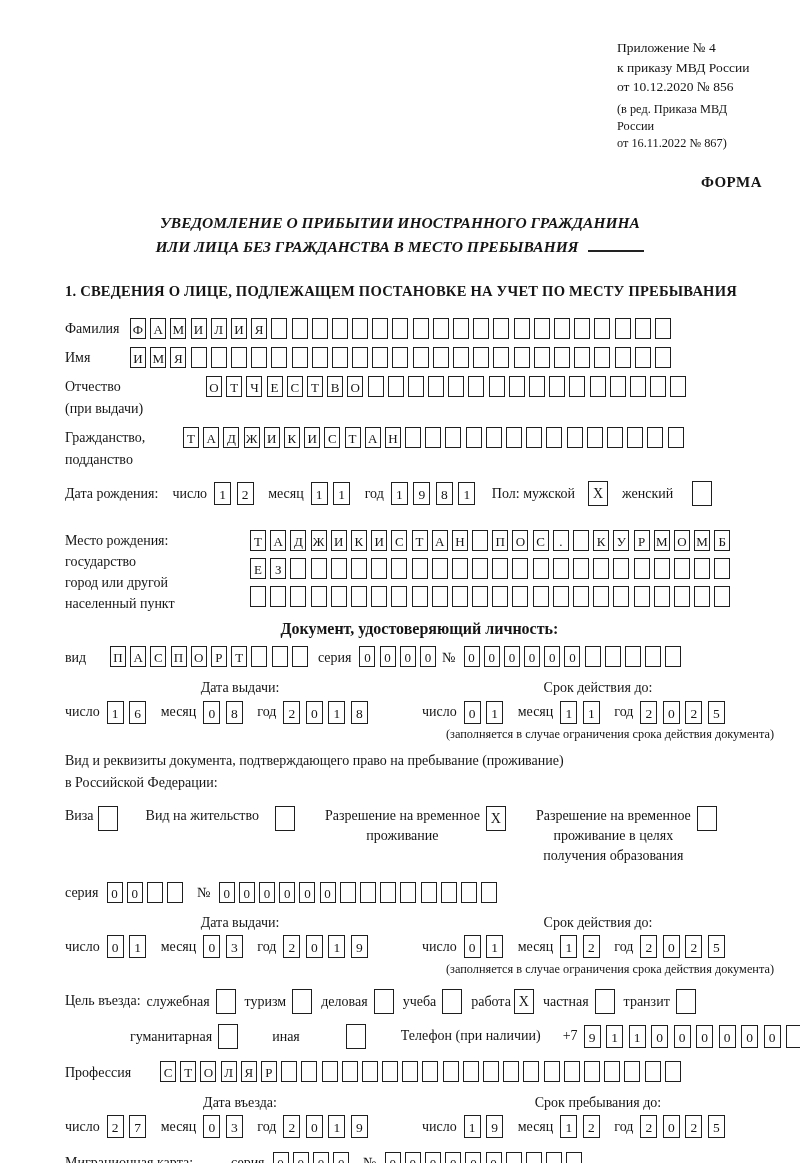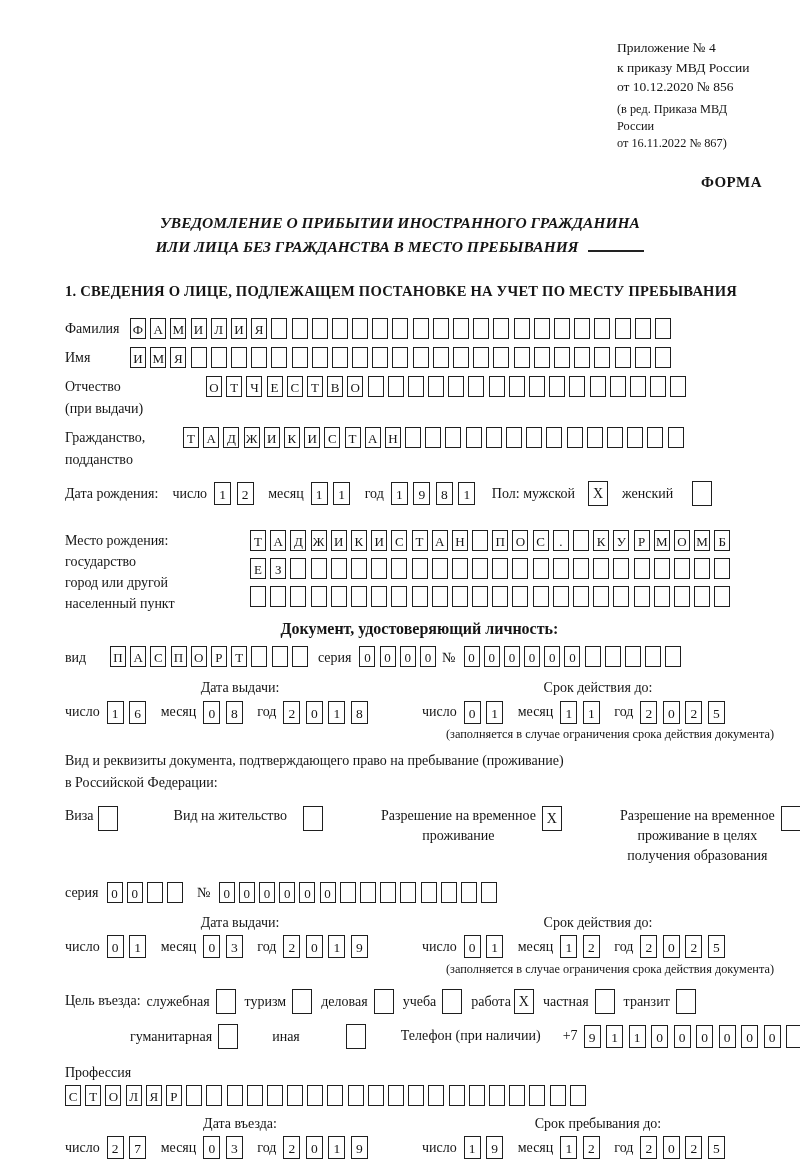--- a/index.html
+++ b/index.html
@@ -32,21 +32,21 @@
     margin-left:6px;flex:0 0 auto;
   }
   .dgroup{display:flex;align-items:center;}
   .dgroup .flabel{margin-right:7px;}
   .dgroup .dates{margin-right:9px;}
   .dates-pair{display:flex;justify-content:space-between;margin-top:10px;}
   .dates-half .dhead{text-align:center;font-size:14px;margin-bottom:4px;}
   .small-note{font-size:12.3px;text-align:right;margin-top:3px;}
   .center-bold{font-weight:bold;font-size:16px;text-align:center;margin:6px 0 8px 0;}
   .plain-line{font-size:14px;line-height:1.55;}
-  .permits{display:flex;align-items:flex-start;margin-top:12px;gap:28px;}
+  .permits{display:flex;align-items:flex-start;margin-top:12px;}
   .permit{display:flex;align-items:flex-start;margin-right:14px;}
   .permit .plabel{font-size:14px;line-height:1.45;text-align:center;white-space:nowrap;}
   .purpose-row{display:flex;align-items:center;margin-top:12px;}
   .purpose-item{display:flex;align-items:center;margin-right:9px;}
   .purpose-item .flabel{line-height:25px;}
   .serrow{display:flex;align-items:center;margin-top:14px;}
   .serrow .flabel{margin-right:8px;}
   .serrow .cells{margin-right:10px;}
   .legal{display:flex;align-items:flex-start;margin-top:10px;}
   .legal-rows .boxrow{margin-bottom:7px;}
@@ -277,21 +277,21 @@
         </span>
       <span class="purpose-item" style="margin-left:25px;gap:40px;">
           <span class="flabel">иная</span>
           <span class="checkbox"></span>
         </span>
       <span class="flabel" style="margin-left:26px;">Телефон (при наличии)</span>
       <span class="flabel" style="margin-left:22px;margin-right:6px;">+7</span>
       <span class="cells dates"><span class="cell">9</span><span class="cell">1</span><span class="cell">1</span><span class="cell">0</span><span class="cell">0</span><span class="cell">0</span><span class="cell">0</span><span class="cell">0</span><span class="cell">0</span><span class="cell"></span></span>
     </div>
 
-    <div class="boxrow" style="margin-top:12px;flex-direction:column;">
+    <div class="boxrow" style="margin-top:12px;">
       <div class="lblcol" style="width:95px;line-height:24px;">Профессия</div>
       <span class="cells"><span class="cell">С</span><span class="cell">Т</span><span class="cell">О</span><span class="cell">Л</span><span class="cell">Я</span><span class="cell">Р</span><span class="cell"></span><span class="cell"></span><span class="cell"></span><span class="cell"></span><span class="cell"></span><span class="cell"></span><span class="cell"></span><span class="cell"></span><span class="cell"></span><span class="cell"></span><span class="cell"></span><span class="cell"></span><span class="cell"></span><span class="cell"></span><span class="cell"></span><span class="cell"></span><span class="cell"></span><span class="cell"></span><span class="cell"></span><span class="cell"></span></span>
     </div>
 
     <div class="dates-pair">
       <div class="dates-half" style="width:350px;">
         <div class="dhead">Дата въезда:</div>
         <div class="dgroup">
           <span class="flabel">число</span>
           <span class="cells dates"><span class="cell">2</span><span class="cell">7</span></span>

